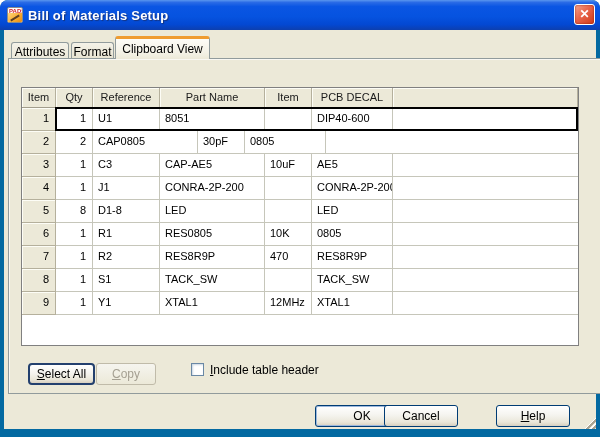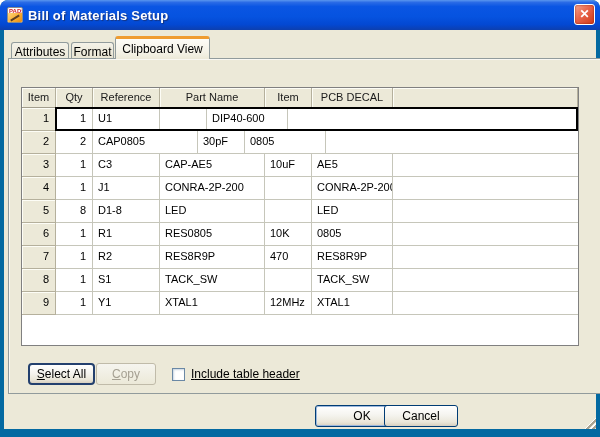--- a/index.html
+++ b/index.html
@@ -104,21 +104,21 @@
     background:linear-gradient(180deg,#ffffff 0%,#f5f4ef 45%,#eae7da 80%,#d8d0c0 100%);
     border:1px solid #003c74; border-radius:3px; cursor:pointer;
     font-family:"Liberation Sans", sans-serif;
   }
   .btn-selectall { left:19px; top:304px; width:67px; border:2px solid #23406e; border-radius:4px; line-height:18px; }
   .btn-copy {
     left:87px; top:304px; width:60px; color:#a5a092;
     background:linear-gradient(180deg,#f6f5ef 0%,#ece9d8 100%);
     border:1px solid #c0bba9; cursor:default;
   }
-  .chkrow { position:absolute; left:163px; top:304px; height:22px; display:flex; align-items:center;text-decoration:underline; }
+  .chkrow { position:absolute; left:182px; top:304px; height:22px; display:flex; align-items:flex-start; }
   .chkbox {
     width:13px; height:13px; background:#fff; border:1px solid #6a88a5;
     box-shadow:inset 1px 1px 2px #c9d6e2; cursor:pointer; flex:0 0 auto;
   }
   .chklabel { font-size:12px; margin-left:6px; color:#000; }
   .footer-btn { top:375px; width:78px; }
   .btn-ok     { left:311px; width:94px; box-shadow:inset 0 0 0 1px #9db9dd; }
   .btn-cancel { left:380px; width:74px; }
   .btn-help   { left:492px; width:74px; }
   .resize-grip {
@@ -161,20 +161,21 @@
           <div class="hcell c-val">Item</div>
           <div class="hcell c-dec">PCB DECAL</div>
           <div class="hcell c-fill"></div>
         </div>
 
         <div class="trow selected">
           <div class="cell item c-item">1</div>
           <div class="rowbody">
             <div class="cell num c-qty">1</div>
             <div class="cell txt c-ref">U1</div>
+            <div class="cell txt c-part">8051</div>
             <div class="cell txt c-val"></div>
             <div class="cell txt c-dec">DIP40-600</div>
             <div class="cell c-fill"></div>
           </div>
         </div>
 
         <div class="trow">
           <div class="cell item c-item">2</div>
           <div class="rowbody">
             <div class="cell num c-qty">2</div>
@@ -275,16 +276,17 @@
 
       <div class="chkrow">
         <div class="chkbox"></div>
         <span class="chklabel"><u>I</u>nclude table header</span>
       </div>
 
     </div>
 
     <div class="xpbtn footer-btn btn-ok">OK</div>
     <div class="xpbtn footer-btn btn-cancel">Cancel</div>
+    <div class="xpbtn footer-btn btn-help"><u>H</u>elp</div>
 
     <div class="resize-grip"></div>
   </div>
 </div>
 
 </body></html>

